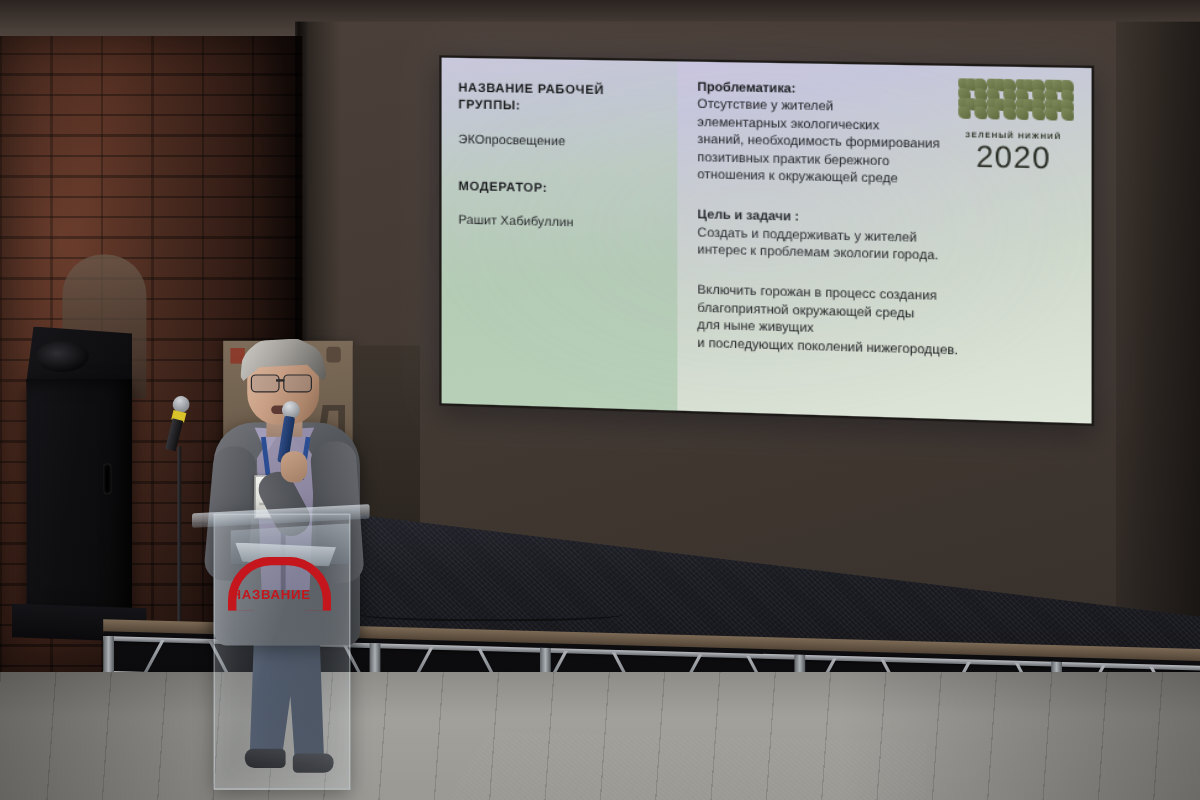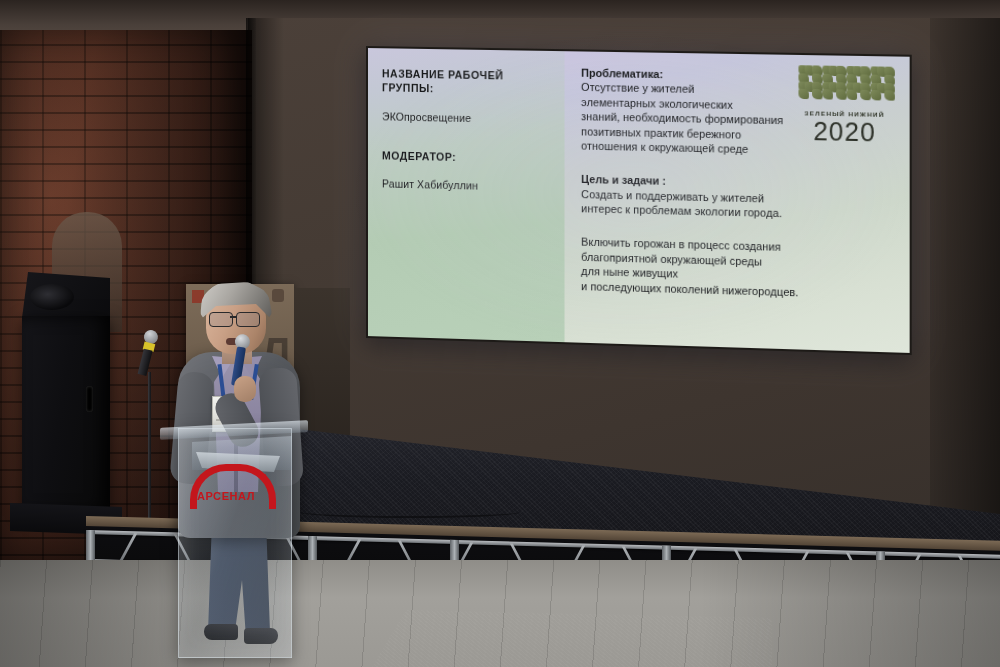--- a/index.html
+++ b/index.html
@@ -444,16 +444,16 @@
     <div class="p-mic-body"></div>
   </div>
   <div class="p-hand"></div>
 
   <div class="podium"></div>
   <div class="podium-top"></div>
   <div class="podium-slope"></div>
   <div class="podium-shelf"></div>
   <div class="arsenal">
     <div class="ars-arc"></div>
-    <div class="ars-txt">АРСЕНАЛ</div>
+    <div class="ars-txt">НАЗВАНИЕ</div>
   </div>
 
 </div>
 
 </body></html>

